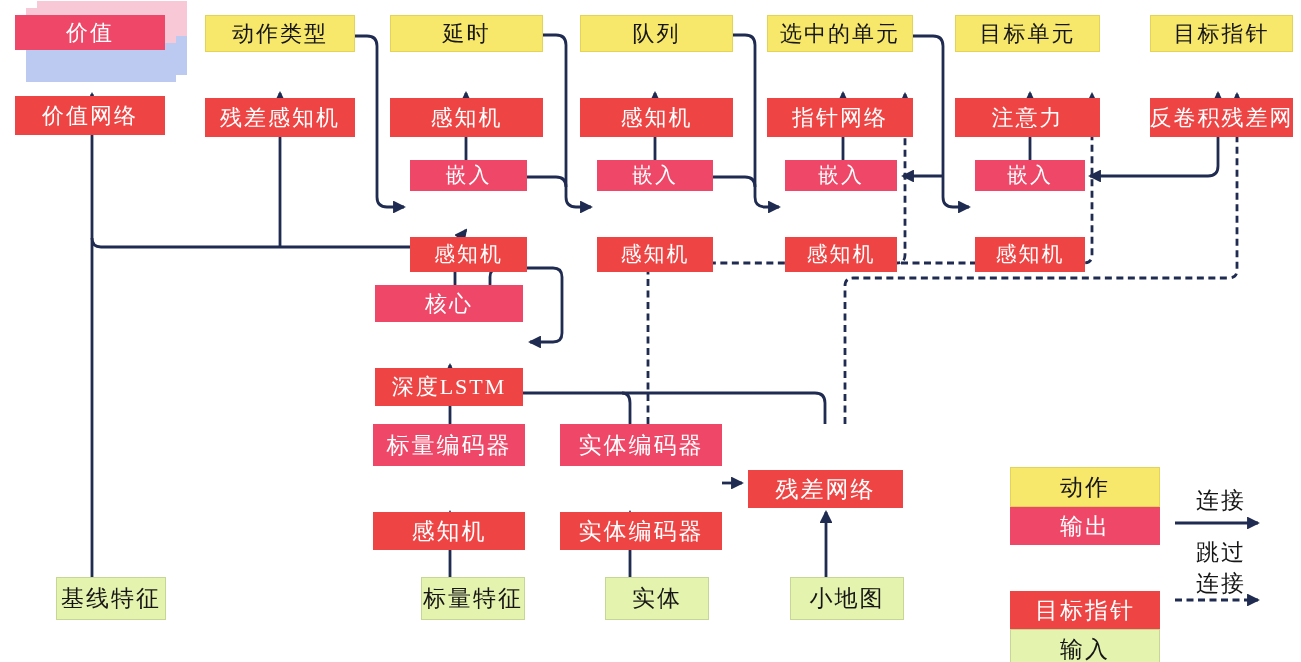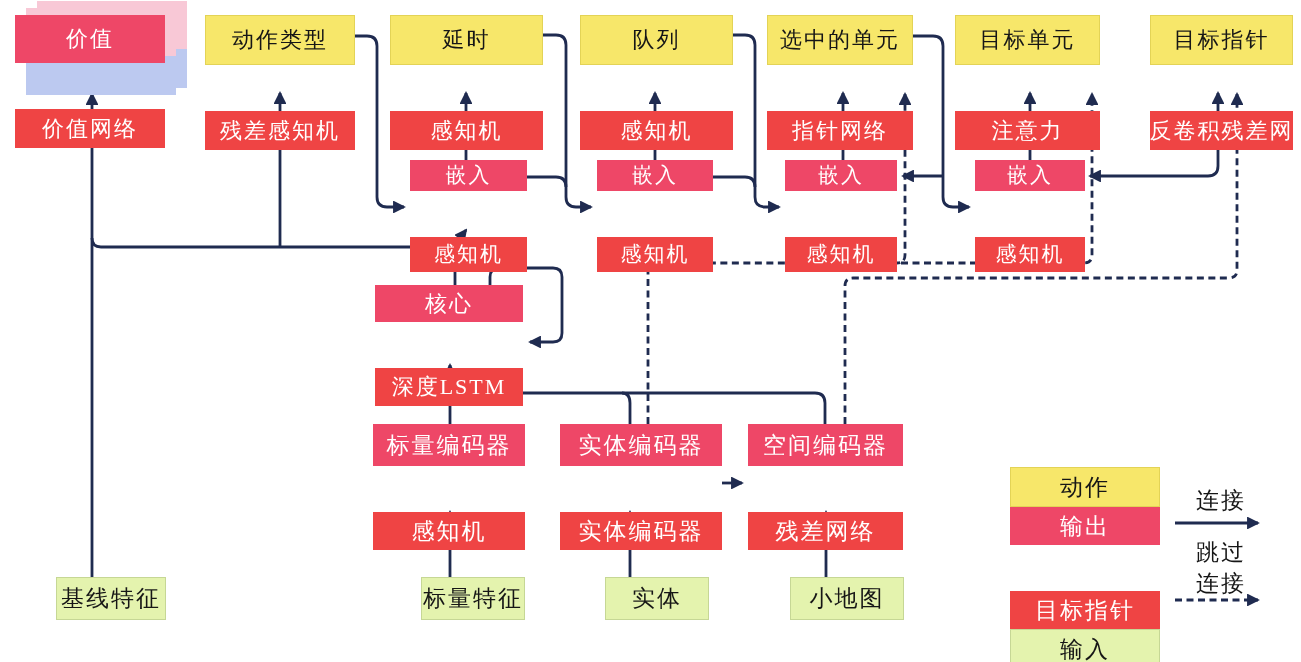--- a/index.html
+++ b/index.html
@@ -12,21 +12,21 @@
        white-space:nowrap;line-height:1;}
   .yellow{background:#f7e76a;color:#161616;border:1px solid rgba(140,120,0,0.18);}
   .pink{background:#ee4767;color:#ffffff;}
   .blue{background:#ef4444;color:#ffffff;margin-top:46px;}
   .green{background:#e4f3ae;color:#161616;border:1px solid #c6d795;}
   .gpink{background:#f8c8d6;}
   .gblue{background:#bcc9f0;}
   .fs-head{font-size:22px;}
   .fs-emb{font-size:21px;}
   .fs-enc{font-size:23px;}
-  .hh1{height:48px;} .hh2{height:39px;}          
+  .hh1{height:35px;} .hh2{height:39px;}          
   .eh1{height:31px;} .eh2{height:35px;}          
   .ch1{height:37px;} .ch2{height:38px;}          
   .nh1{height:42px;} .nh2{height:38px;}          
   .in1{height:41px;margin-left:40px;}                             
   .lg{height:38px;font-size:23px;}
   .lgtxt{position:absolute;z-index:2;width:90px;text-align:center;font-size:23px;
          color:#161616;letter-spacing:2px;line-height:1.2;}
 </style>
 </head>
 <body>
@@ -138,21 +138,20 @@
 
   <div class="duo" style="left:373px;top:424px;width:152px">
     <div class="seg pink nh1 fs-enc">标量编码器</div>
     <div class="seg blue nh2 fs-enc">感知机</div>
   </div>
   <div class="duo" style="left:560px;top:424px;width:162px">
     <div class="seg pink nh1 fs-enc">实体编码器</div>
     <div class="seg blue nh2 fs-enc">实体编码器</div>
   </div>
   <div class="duo" style="left:748px;top:424px;width:155px">
-    <div class="seg pink nh1 fs-enc">空间编码器</div>
     <div class="seg blue nh2 fs-enc">残差网络</div>
   </div>
 
   <div class="duo" style="left:16px;top:577px;width:150px">
     <div class="seg green in1 fs-enc">基线特征</div>
   </div>
   <div class="duo" style="left:381px;top:577px;width:144px">
     <div class="seg green in1 fs-enc">标量特征</div>
   </div>
   <div class="duo" style="left:565px;top:577px;width:144px">

